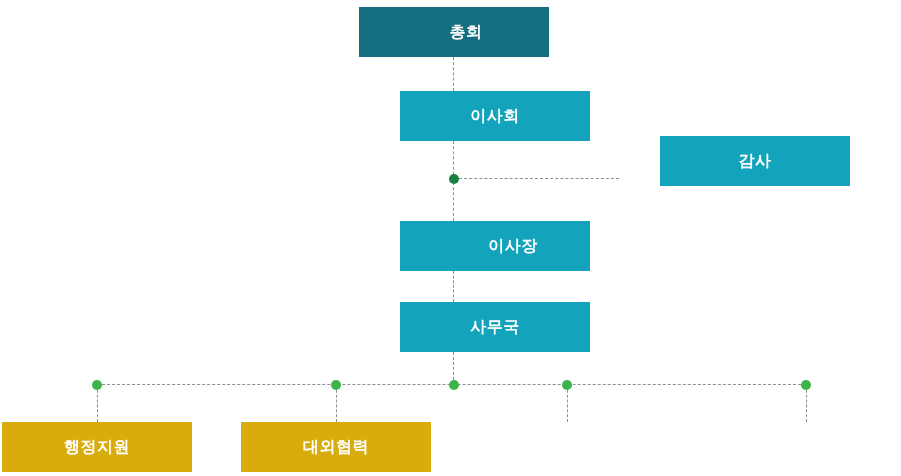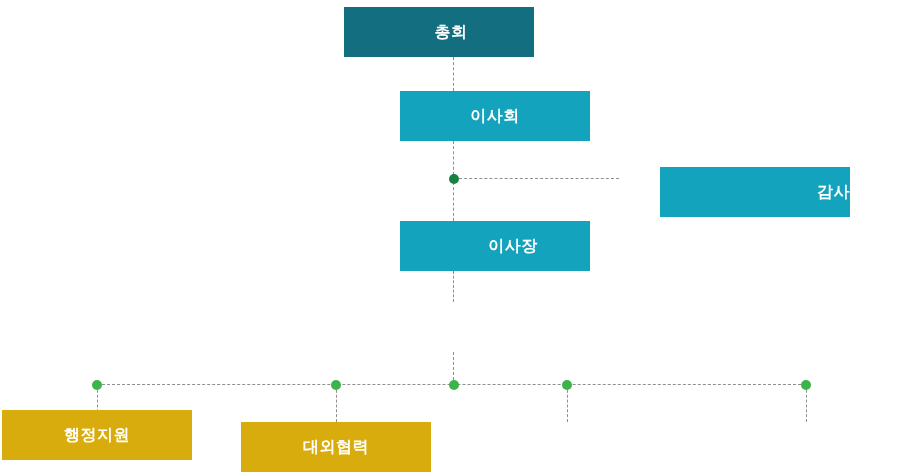--- a/index.html
+++ b/index.html
@@ -64,38 +64,41 @@
   <div class="line-v" style="left:567px; top:385px; height:37px;"></div>
   <div class="line-v" style="left:806px; top:385px; height:37px;"></div>
 
   <div class="dot dot--junction" style="left:454px; top:179px;"></div>
   <div class="dot" style="left:97px; top:385px;"></div>
   <div class="dot" style="left:336px; top:385px;"></div>
   <div class="dot" style="left:454px; top:385px;"></div>
   <div class="dot" style="left:567px; top:385px;"></div>
   <div class="dot" style="left:806px; top:385px;"></div>
 
-  <div class="node node--dark-teal" style="left:344px; top:7px;padding-left:24px;">
+  <div class="node node--dark-teal" style="left:359px; top:7px;padding-left:24px;">
     <span>총회</span>
   </div>
 
   <div class="node node--teal" style="left:359px; top:91px;">
     <span>이사회</span>
   </div>
 
-  <div class="node node--teal" style="left:619px; top:167px;justify-content:flex-end;">
+  <div class="node node--teal" style="left:619px; top:136px;">
     <span>감사</span>
   </div>
 
   <div class="node node--teal" style="left:359px; top:221px;padding-left:36px;">
     <span>이사장</span>
   </div>
 
+  <div class="node node--teal" style="left:359px; top:302px;">
+    <span>사무국</span>
+  </div>
 
-  <div class="node node--gold" style="left:2px; top:410px;text-align:center;">
+  <div class="node node--gold" style="left:2px; top:422px;text-align:center;">
     <span>행정지원</span>
   </div>
 
   <div class="node node--gold" style="left:241px; top:422px;">
     <span>대외협력</span>
   </div>
 
 
 
 </div>

